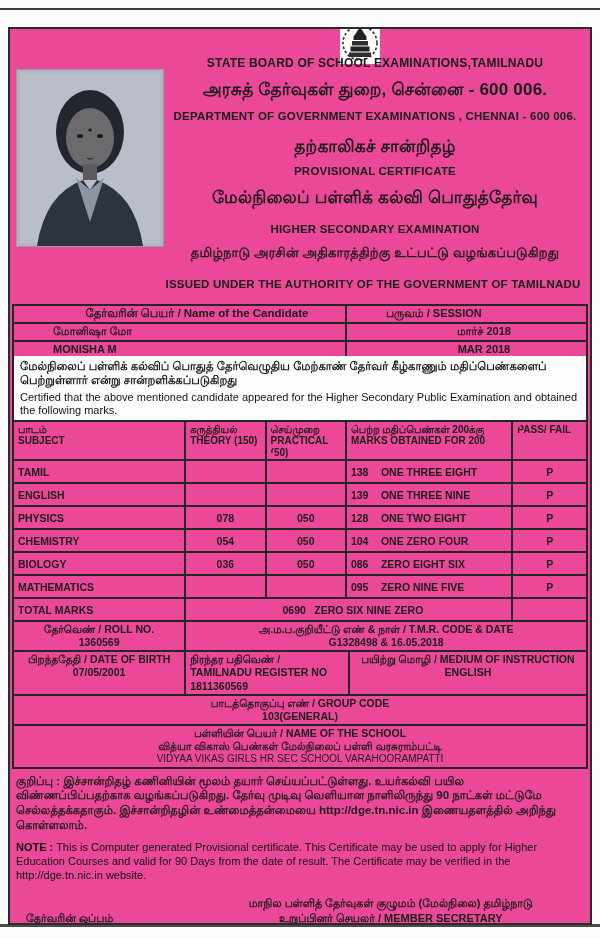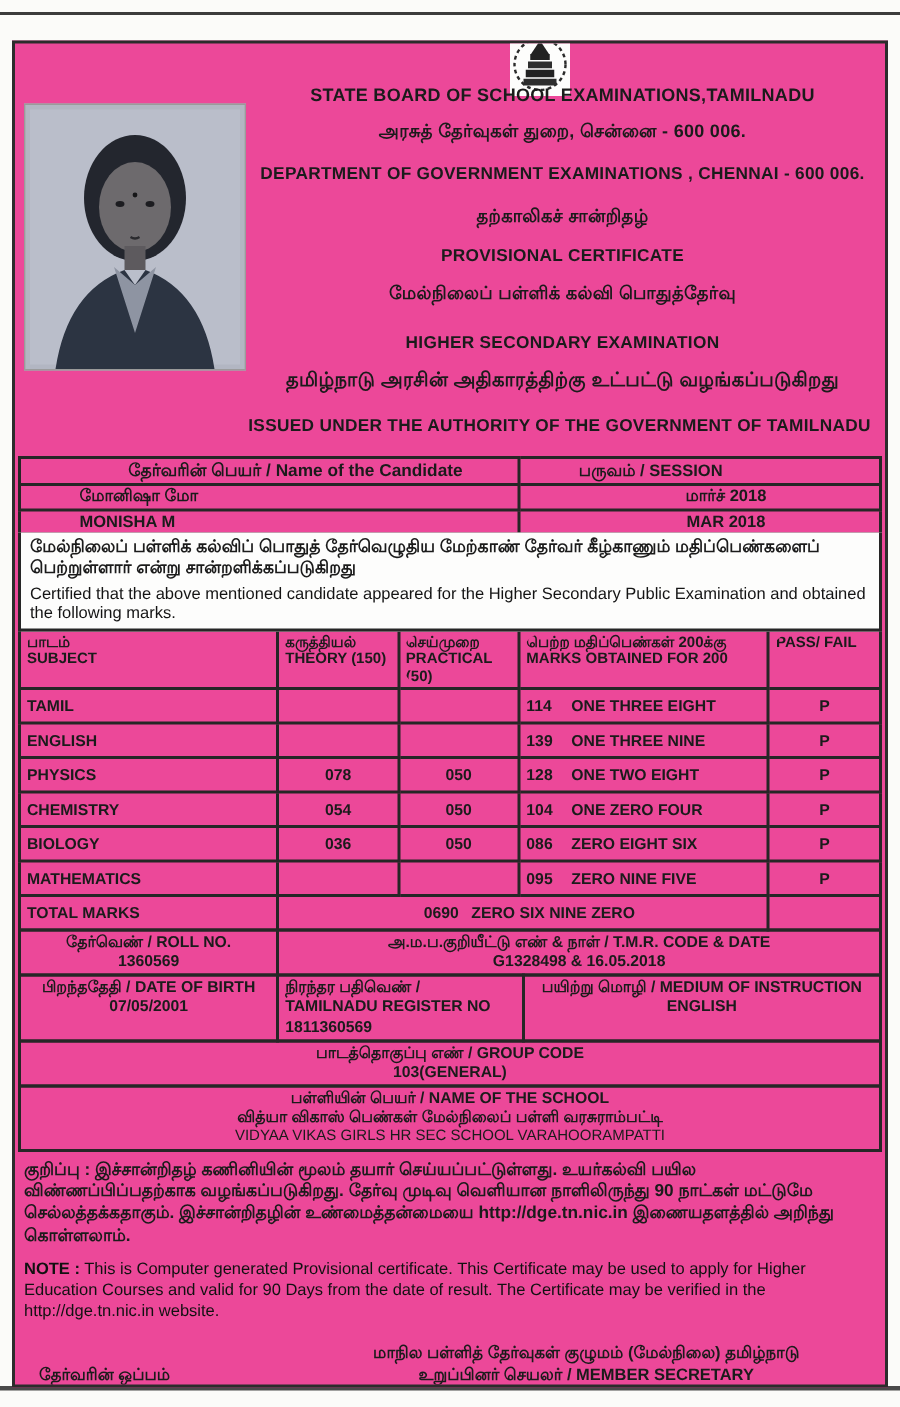--- a/index.html
+++ b/index.html
@@ -11,21 +11,21 @@
   .scan-line-bottom{position:absolute;left:0;top:924px;width:600px;height:3px;background:#4a4a4a;}
   .doc{position:absolute;left:8px;top:27px;width:580px;height:894px;border:2px solid #2c2c2c;background:#ec4899;overflow:hidden;}
   
   .emblem{position:absolute;left:330px;top:-7px;width:40px;height:42px;background:#fdfdfc;display:flex;align-items:center;justify-content:center;}
   
   .photo{position:absolute;left:6px;top:40px;width:146px;height:176px;border:1px solid #9a9a9a;background:#b4b8c3;}
   .photo svg{display:block;width:100%;height:100%;}
   
   .hline{position:absolute;left:142px;width:446px;text-align:center;font-weight:700;letter-spacing:.2px;}
   .h-en{font-size:11.5px;}
-  .h-ta{font-size:12px;}
+  .h-ta{font-size:17px;}
   .l1{top:27px;font-size:12px;}
   .l2{top:51px;}
   .l3{top:81px;}
   .l4{top:108px;}
   .l5{top:136px;}
   .l6{top:159px;}
   .l7{top:194px;}
   .l8{top:216px;font-size:13px;}
   .l9{top:249px;left:128px;width:470px;}
   
@@ -153,21 +153,21 @@
         <td class="hd">
           <div>பெற்ற மதிப்பெண்கள் 200க்கு</div>
           <div>MARKS OBTAINED FOR 200</div>
         </td>
         <td class="hd">PASS/ FAIL</td>
       </tr>
       <tr>
         <td>TAMIL</td>
         <td class="ctr"></td>
         <td class="ctr"></td>
-        <td><span class="num">114</span><span>ONE THREE EIGHT</span></td>
+        <td><span class="num">138</span><span>ONE THREE EIGHT</span></td>
         <td class="res">P</td>
       </tr>
       <tr>
         <td>ENGLISH</td>
         <td class="ctr"></td>
         <td class="ctr"></td>
         <td><span class="num">139</span><span>ONE THREE NINE</span></td>
         <td class="res">P</td>
       </tr>
       <tr>

